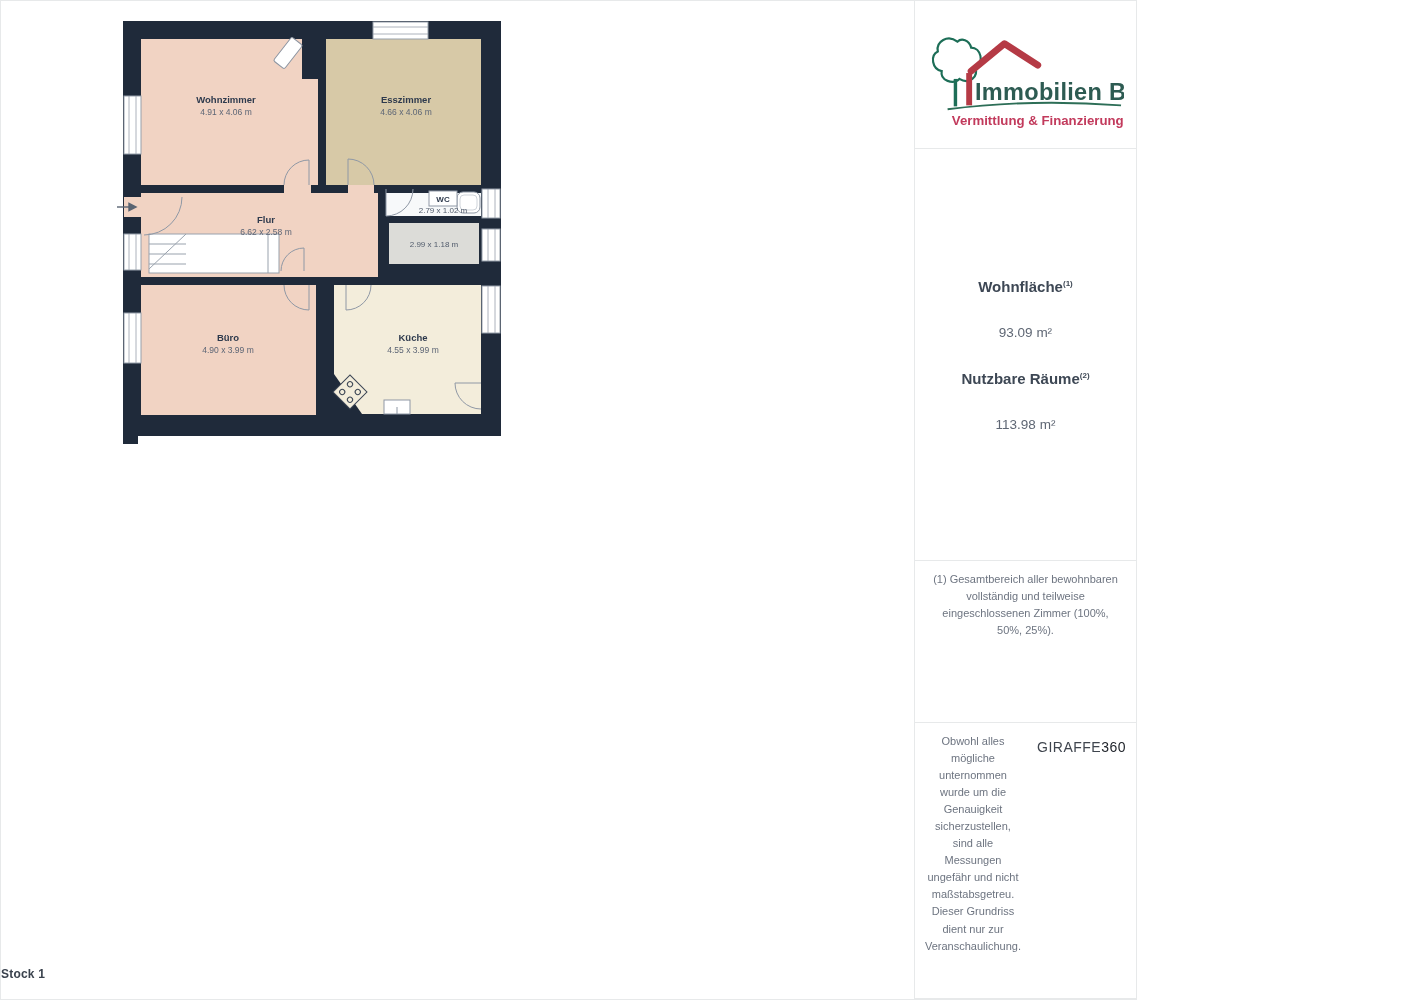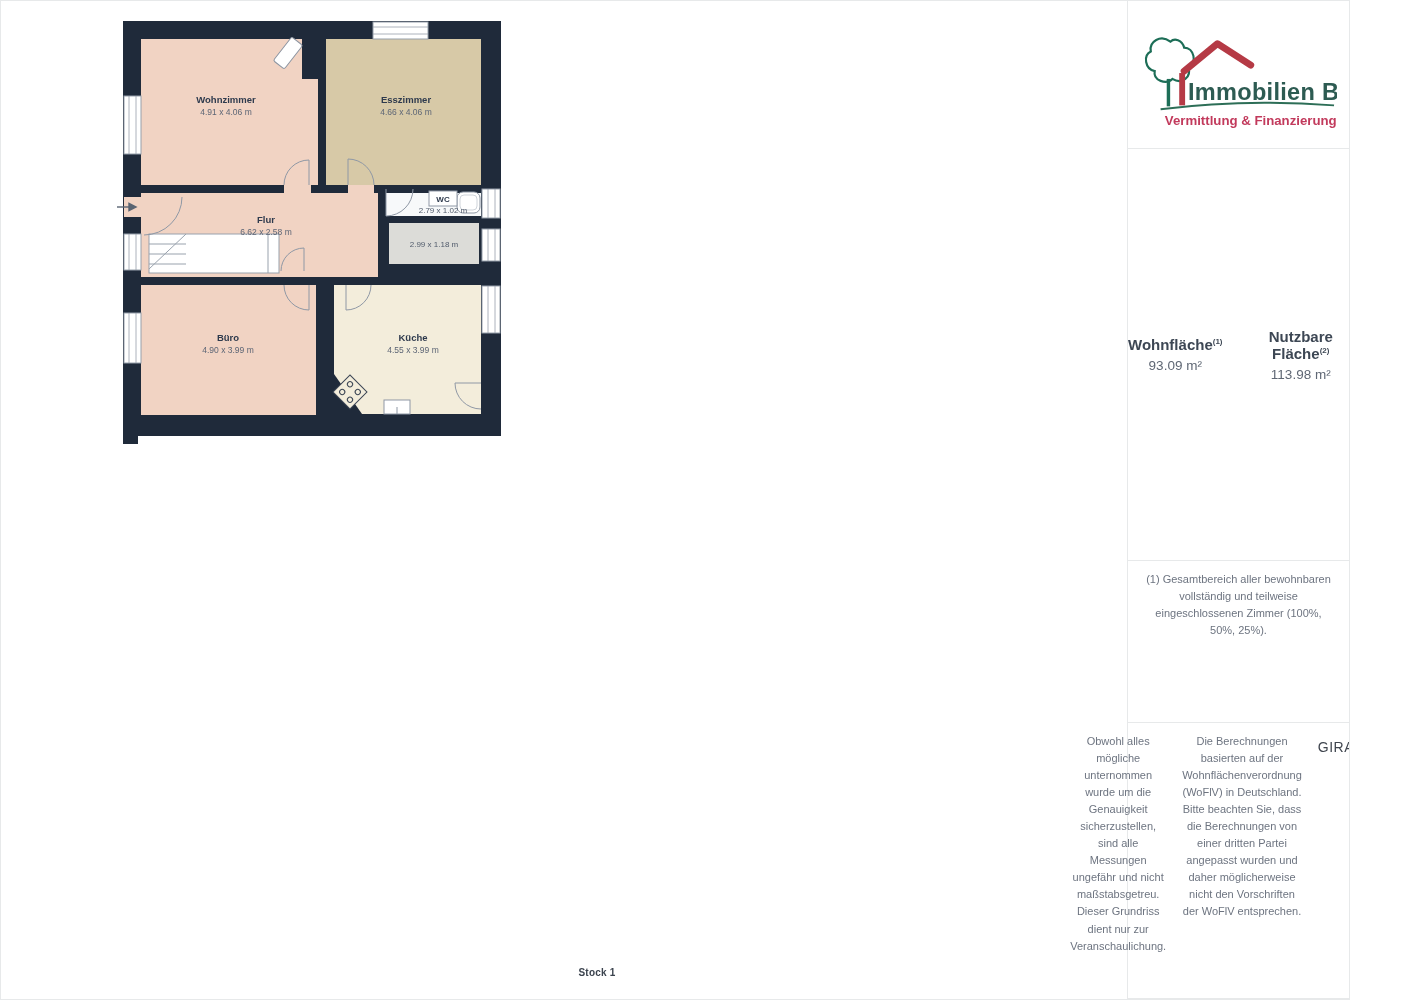--- a/index.html
+++ b/index.html
@@ -1,39 +1,39 @@
 <!DOCTYPE html>
 <html><head>
 <meta charset="utf-8">
 <style>
   * { margin:0; padding:0; box-sizing:border-box; }
   html,body { width:1414px; height:1000px; background:#fff; font-family:"Liberation Sans", sans-serif; }
   #page {
-    position:relative; width:1350px; height:1000px; background:#22c55e;
+    position:relative; width:1137px; height:1000px; background:#22c55e;
     border:1px solid #e7e9ea; overflow:hidden;
   }
   
   #main { position:absolute; left:0; top:0; width:1192px; height:998px; background:#fff; }
   #plan-svg { position:absolute; left:115px; top:12px; }
   #floor-label {
-    position:absolute; left:0; width:1192px; top:966px; text-align:center;
-    font-size:10px; font-weight:bold; color:#3b434e; letter-spacing:.2px;
+    position:absolute; left:0; width:1192px; top:966px; 
+    font-size:12px; font-weight:bold; color:#3b434e; letter-spacing:.2px;
   }
   
   #sidebar {
     position:absolute; right:0; top:0; width:222px; height:998px; background:#fff;
     border-left:1px solid #e7e9ea; display:flex; flex-direction:column;
   }
   .sb-section { border-bottom:1px solid #e7e9ea; }
   #logo-section { height:148px; display:flex; align-items:center; justify-content:center; }
-  #areas-section { height:412px; display:flex; flex-direction:row; align-items:center; justify-content:center; gap:30px; }
+  #areas-section { height:412px; display:flex; flex-direction:column; align-items:center; justify-content:center; gap:30px; }
   .area-block { text-align:center; }
   .area-label { font-size:15px; font-weight:bold; color:#3d4754; }
   .area-label sup { font-size:8px; color:#3d4754; }
-  .area-value { font-size:13.5px; color:#5f6774; margin-top:5px; }
+  .area-value { font-size:13.5px; color:#5f6774; margin-top:30px; }
   #footnotes-section { height:162px; display:flex; flex-direction:column; justify-content:space-between; gap:18px; padding:10px 14px; }
   .footnote, .disclaimer-p {
     font-size:11px; line-height:1.55; color:#6d7480; text-align:center;
   }
   #disclaimer-section { flex:1; display:flex; flex-direction:row; justify-content:center; gap:16px; padding:10px 14px 18px; }
   #brand-line { text-align:center; font-size:14px; color:#3f454e; letter-spacing:.5px; margin-top:6px; }
   #brand-line .b360 { font-weight:normal; color:#23272e; }
   text { font-family:"Liberation Sans", sans-serif; }
   .room-name { font-size:9.5px; font-weight:bold; fill:#2e3a4d; }
   .room-dims { font-size:8.5px; fill:#5c6575; }
@@ -177,32 +177,31 @@
 
     <div id="areas-section" class="sb-section">
       <div class="area-block">
         <div class="area-label">
           <span>Wohnfläche</span><sup>(1)</sup>
         </div>
         <div class="area-value">93.09 m²</div>
       </div>
       <div class="area-block">
         <div class="area-label">
-          <span>Nutzbare Fläche</span><sup>(2)</sup>
+          <span>Nutzbare Räume</span><sup>(2)</sup>
         </div>
         <div class="area-value">113.98 m²</div>
       </div>
     </div>
 
     <div id="footnotes-section" class="sb-section">
       <p class="footnote">(1) Gesamtbereich aller bewohnbaren vollständig und teilweise eingeschlossenen Zimmer (100%, 50%, 25%).</p>
     </div>
 
     <div id="disclaimer-section" class="sb-section">
       <p class="disclaimer-p">Obwohl alles mögliche unternommen wurde um die Genauigkeit sicherzustellen, sind alle Messungen ungefähr und nicht maßstabsgetreu. Dieser Grundriss dient nur zur Veranschaulichung.</p>
-      <p class="disclaimer-p">Die Berechnungen basierten auf der Wohnflächenverordnung (WoFlV) in Deutschland. Bitte beachten Sie, dass die Berechnungen von einer dritten Partei angepasst wurden und daher möglicherweise nicht den Vorschriften der WoFlV entsprechen.</p>
       <div id="brand-line">
         <span>GIRAFFE</span><span class="b360">360</span>
       </div>
     </div>
 
   </div>
 </div>
 
 </body></html>

